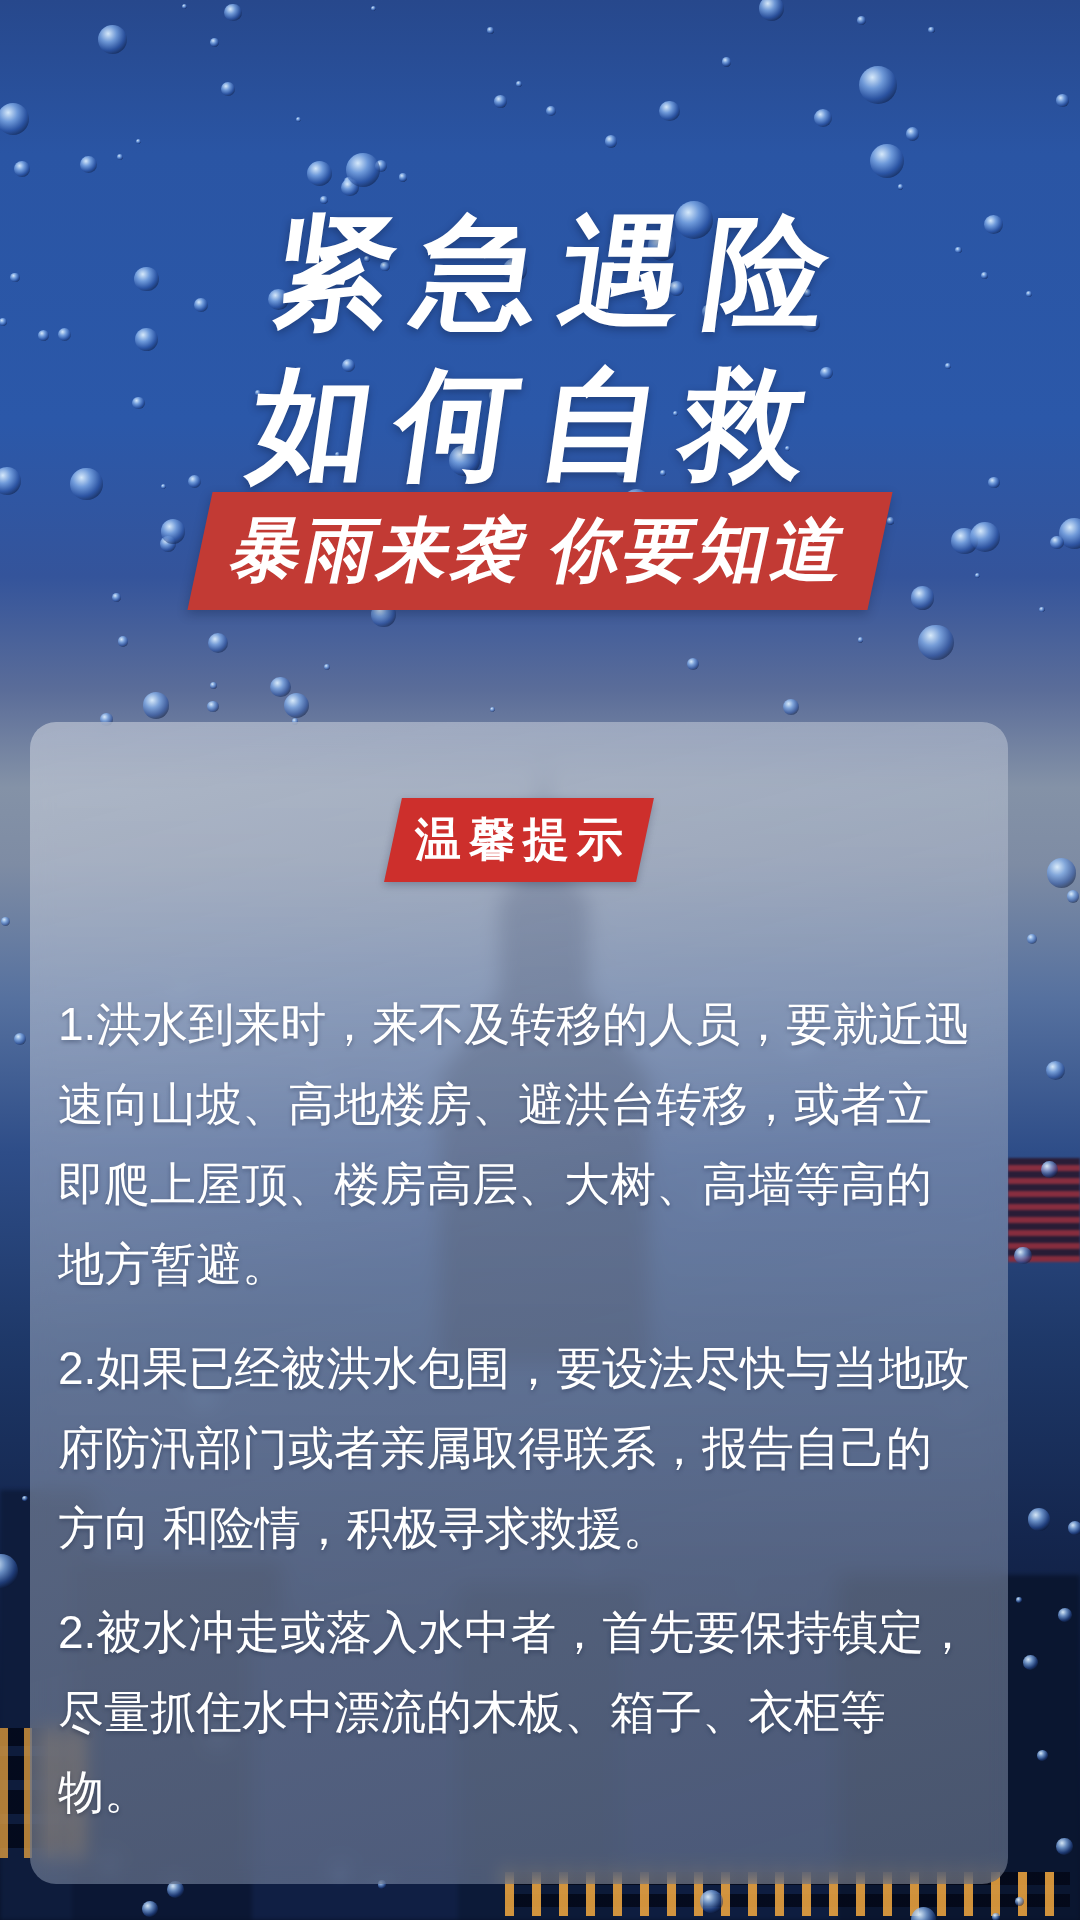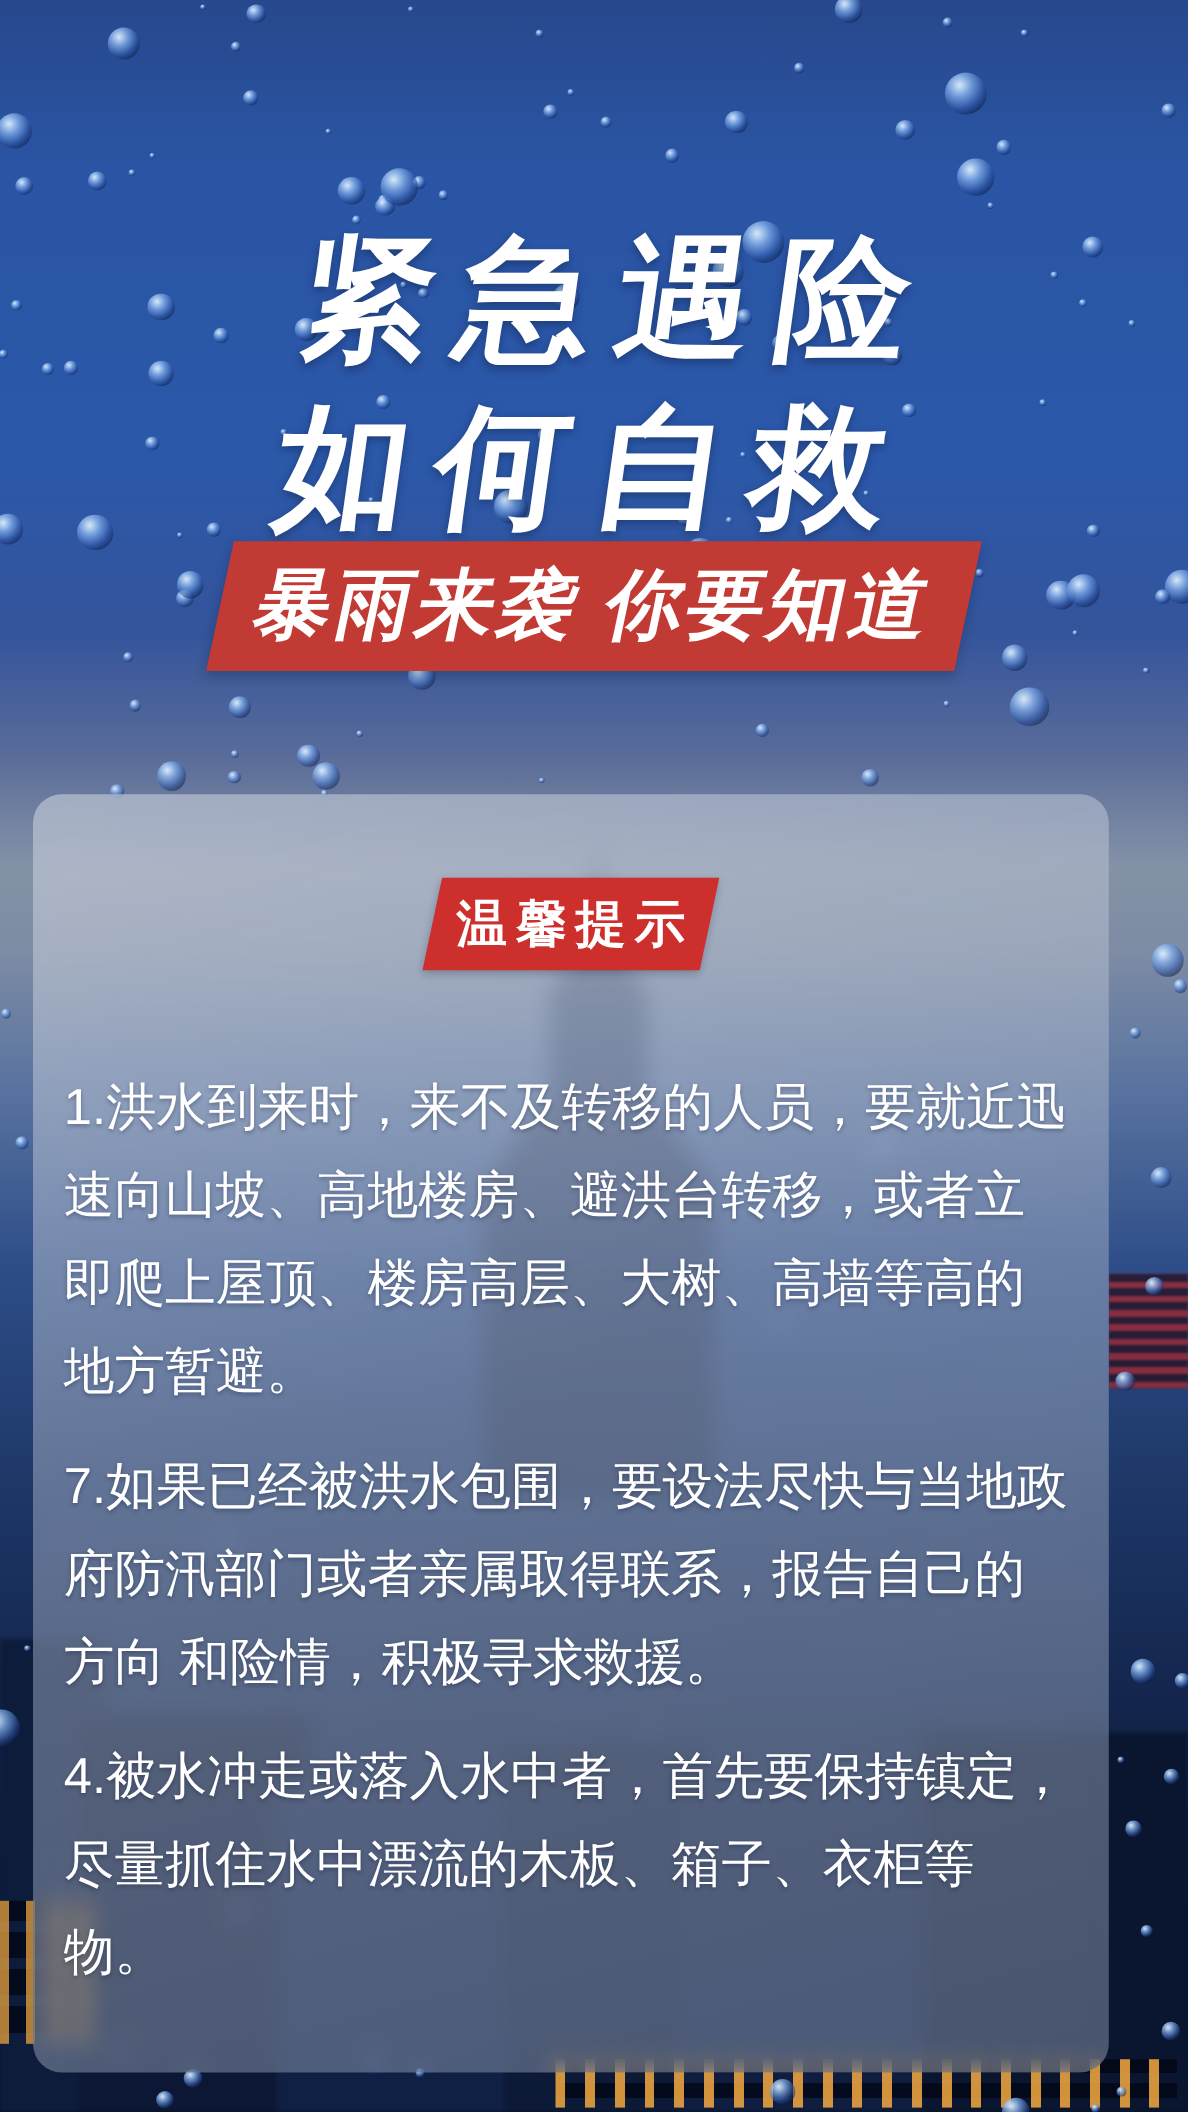--- a/index.html
+++ b/index.html
@@ -87,21 +87,21 @@
     background:var(--label-red,#cd2f2c);
     transform:translateX(-50%) skewX(-12deg);
     display:flex;align-items:center;justify-content:center;
     box-shadow:0 3px 8px rgba(5,15,40,.25);
   }
   .tip-label .label-text{
     transform:skewX(12deg);
     color:#ffffff;font-size:46px;font-weight:700;letter-spacing:8px;text-indent:8px;white-space:nowrap;
   }
   .tips{
-    position:absolute;left:28px;top:244px;width:914px;
+    position:absolute;left:28px;top:262px;width:914px;
     color:#ffffff;font-size:46px;line-height:80px;font-weight:500;
     text-shadow:0 2px 4px rgba(10,20,50,.35);
   }
   .tips p{margin:0;}
   .tips p + p{margin-top:24px;}
 </style>
 </head>
 <body>
 
 <div class="poster">
@@ -282,18 +282,18 @@
   <div class="banner">
     <span class="banner-text">暴雨来袭 你要知道</span>
   </div>
 
   <div class="card">
     <div class="tip-label">
       <span class="label-text">温馨提示</span>
     </div>
     <div class="tips">
       <p>1.洪水到来时，来不及转移的人员，要就近迅速向山坡、高地楼房、避洪台转移，或者立即爬上屋顶、楼房高层、大树、高墙等高的地方暂避。</p>
-      <p>7.如果已经被洪水包围，要设法尽快与当地政府防汛部门或者亲属取得联系，报告自己的方向 和险情，积极寻求救援。</p>
-      <p>4.被水冲走或落入水中者，首先要保持镇定，尽量抓住水中漂流的木板、箱子、衣柜等物。</p>
+      <p>2.如果已经被洪水包围，要设法尽快与当地政府防汛部门或者亲属取得联系，报告自己的方向 和险情，积极寻求救援。</p>
+      <p>2.被水冲走或落入水中者，首先要保持镇定，尽量抓住水中漂流的木板、箱子、衣柜等物。</p>
     </div>
   </div>
 
 </div>
 
 </body></html>

